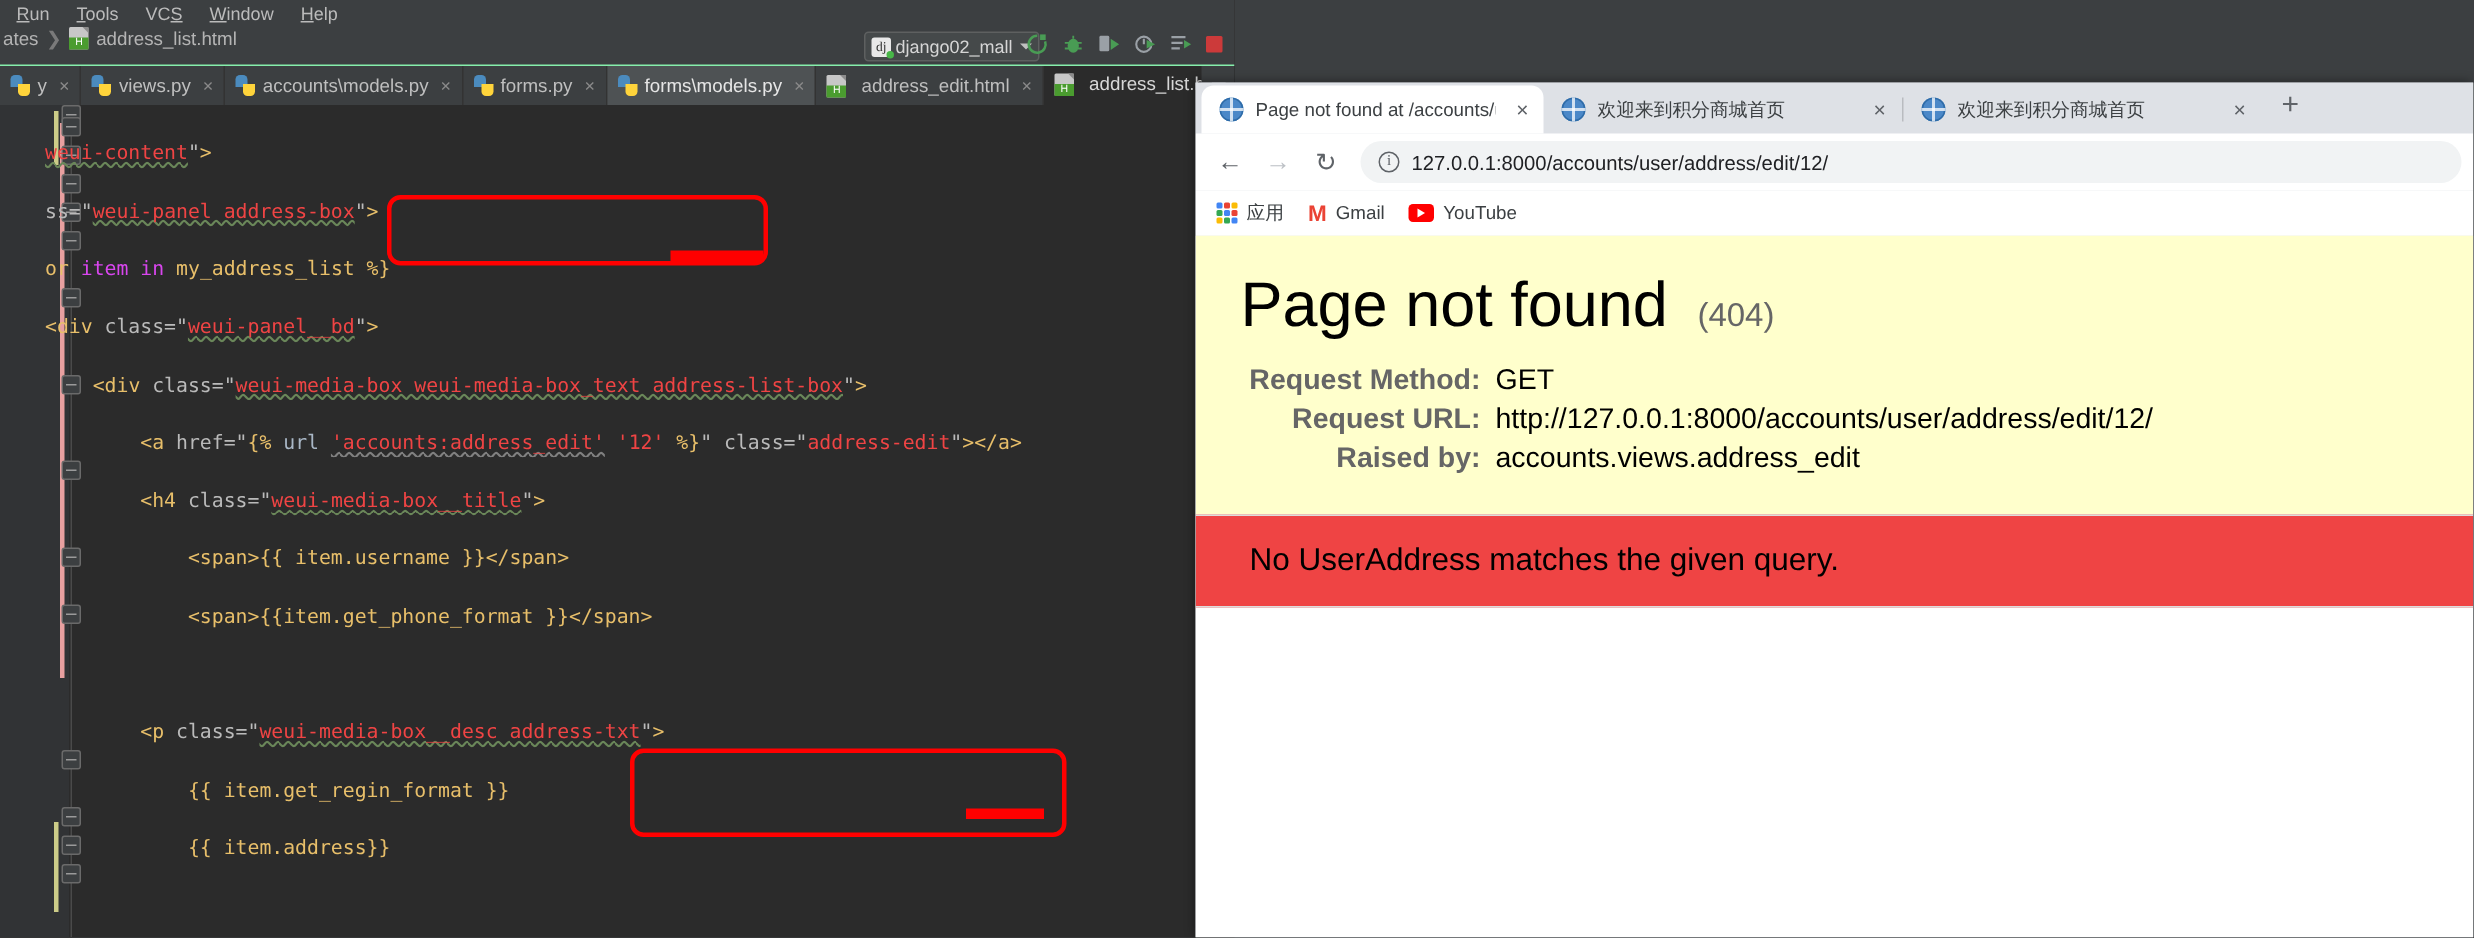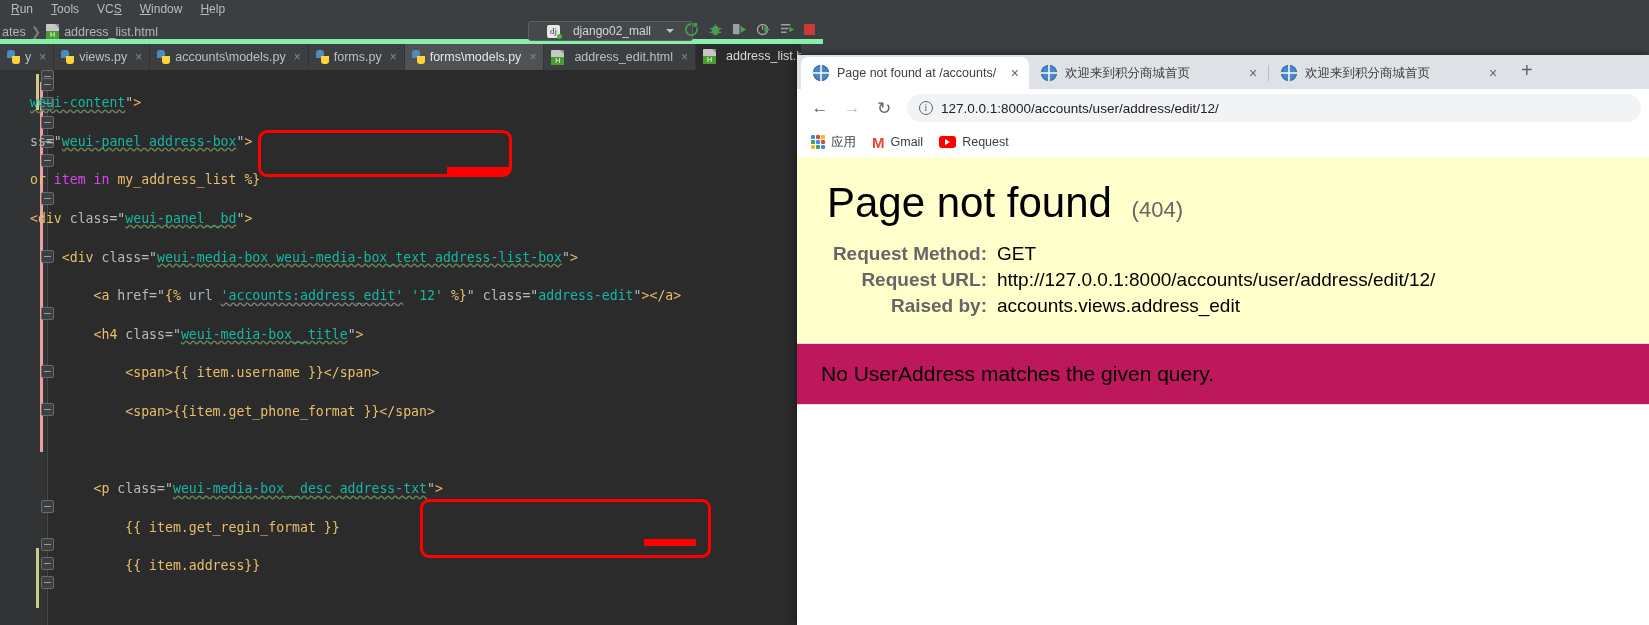--- a/index.html
+++ b/index.html
@@ -23,45 +23,45 @@
     height: 18px; background: #3c3f41;
     display: flex; align-items: center;
     padding-left: 2px;
     font-size: 12px; color: #bbbbbb;
   }
   .menubar .mi { padding: 0 9px; white-space: nowrap; }
   .menubar .mi .u { text-decoration: underline; }
 
   .navbar {
     height: 26px; background: #3c3f41;
-    display: flex; align-items: flex-end;
+    display: flex; align-items: flex-start;
     position: relative;
-    border-bottom: 5px solid #86efac;
+    border-bottom: 1px solid #86efac;
   }
   .crumbs { display: flex; align-items: center; font-size: 12.5px; color: #b4b4b4; padding-left: 2px; }
   .crumb-sep { margin: 0 5px; color: #7a7a7a; }
   .html-ico {
     display: inline-block; width: 13px; height: 15px;
     background: #c7c7c7; border-radius: 1px; position: relative; margin-right: 5px;
     vertical-align: -3px;
   }
   .html-ico::before {
     content:""; position:absolute; right:0; top:0;
     border-left: 4px solid transparent; border-top: 4px solid #8c8c8c;
   }
   .html-ico::after {
     content:"H"; position:absolute; left:0; bottom:0;
     width: 100%; height: 8px; background:#4a9c2f; color:#fff;
     font-size: 7px; line-height: 8px; text-align:center; font-family:"Liberation Sans",sans-serif;
   }
   .run-cfg {
     position: absolute; right: 130px; top: 3px;
     height: 20px; display: flex; align-items: center;
-    padding: 0 18px; border: 1px solid #5e6060; border-radius: 3px;
-    background: #45494a; font-size: 12px; color: #d6d6d6; gap: 13px;
+    padding: 0 4px; border: 1px solid #5e6060; border-radius: 3px;
+    background: #45494a; font-size: 12px; color: #d6d6d6; gap: 3px;
   }
   .dj-ico {
     width: 13px; height: 13px; background: #e8e8e8; color: #333;
     font-size: 9px; line-height: 13px; text-align: center; border-radius: 2px;
     position: relative; font-family: "Liberation Serif", serif;
   }
   .dj-ico::after {
     content:""; position:absolute; right:-2px; bottom:-1px;
     width:5px; height:5px; border-radius:50%; background:#48b748;
   }
@@ -98,21 +98,21 @@
 
   .code {
     position:absolute; left: 0; top: 0; right:0; bottom:0;
     font-family: "DejaVu Sans Mono", "Liberation Mono", monospace;
     font-size: 13.2px; line-height: 19.3px;
     white-space: pre; color: #a9b7c6; padding-top: 4px;
   }
   .code .ln { padding-left: 30px; height: 19.3px; }
   .tag { color:#e8bf6a; }
   .attr { color:#bababa; }
-  .str { color:#14b8a6; }
+  .str { color:#ef4444; }
   .txt { color:#a9b7c6; }
   .kw { color:#d946ef; }
   .wavy { text-decoration: underline wavy #6a8759; text-decoration-skip-ink:none;}
   .wavy2 { text-decoration: underline wavy #808080; text-decoration-skip-ink:none;}
 
   .foldmark {
     position:absolute; left:41px; width:13px; height:13px;
     border:1px solid #6a6a6a; border-radius:2px; background:#3c3f41;
   }
   .foldmark::after { content:""; position:absolute; left:2px; top:5px; width:7px; height:1px; background:#9a9a9a; }
@@ -184,22 +184,22 @@
   }
   .dj-h1 { font-size: 42px; color:#000; font-weight:normal; margin:0 0 14px 0; }
   .dj-h1 .code404 { font-size: 22px; color:#666; margin-left:8px; }
   .dj-table { border-collapse:collapse; }
   .dj-table th {
     text-align:right; color:#666; font-weight:bold; font-size:19px;
     padding: 2px 10px 2px 0; vertical-align: top; width: 170px;
   }
   .dj-table td { font-size:19px; color:#000; padding: 2px 0; }
   .dj-info {
-    background:#be185d; border-top:1px solid #ddd; border-bottom:1px solid #ddd;
-    padding: 18px 24px; font-size: 21px; color:#000;
+    background:#ef4444; border-top:1px solid #ddd; border-bottom:1px solid #ddd;
+    padding: 18px 36px; font-size: 21px; color:#000;
   }
   .dj-expl { background:#eee; padding: 20px 30px; font-size: 21px; color:#000; line-height: 1.45; }
   .dj-expl code { font-family:"DejaVu Sans Mono","Liberation Mono",monospace; font-size: 17px; }
 </style>
 </head>
 <body>
 
 <div id="root">
 
   <div class="ide">
@@ -428,21 +428,21 @@
             <i></i>
           </span>
         <span>应用</span>
       </div>
       <div class="bm">
         <span class="gmail-m">M</span>
         <span>Gmail</span>
       </div>
       <div class="bm">
         <span class="yt-ico"></span>
-        <span>Request</span>
+        <span>YouTube</span>
       </div>
     </div>
 
     <div class="page">
       <div class="django-summary">
         <h1 class="dj-h1">
           <span>Page not found</span>
           <span class="code404">(404)</span>
         </h1>
         <table class="dj-table">

